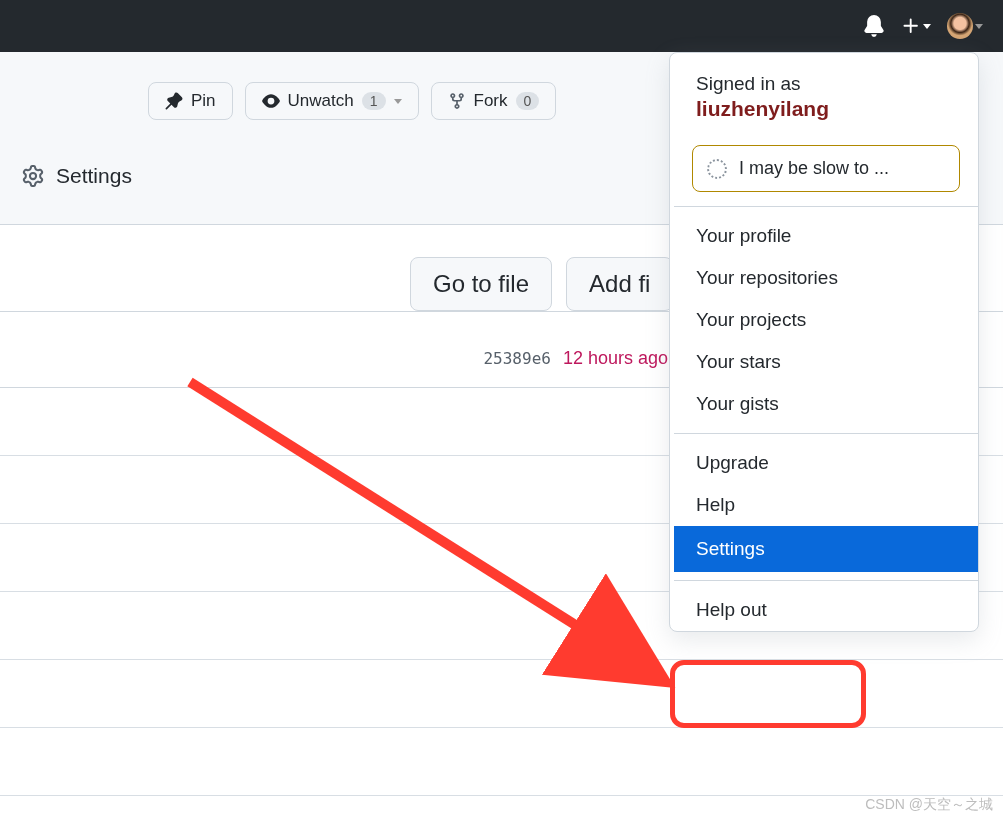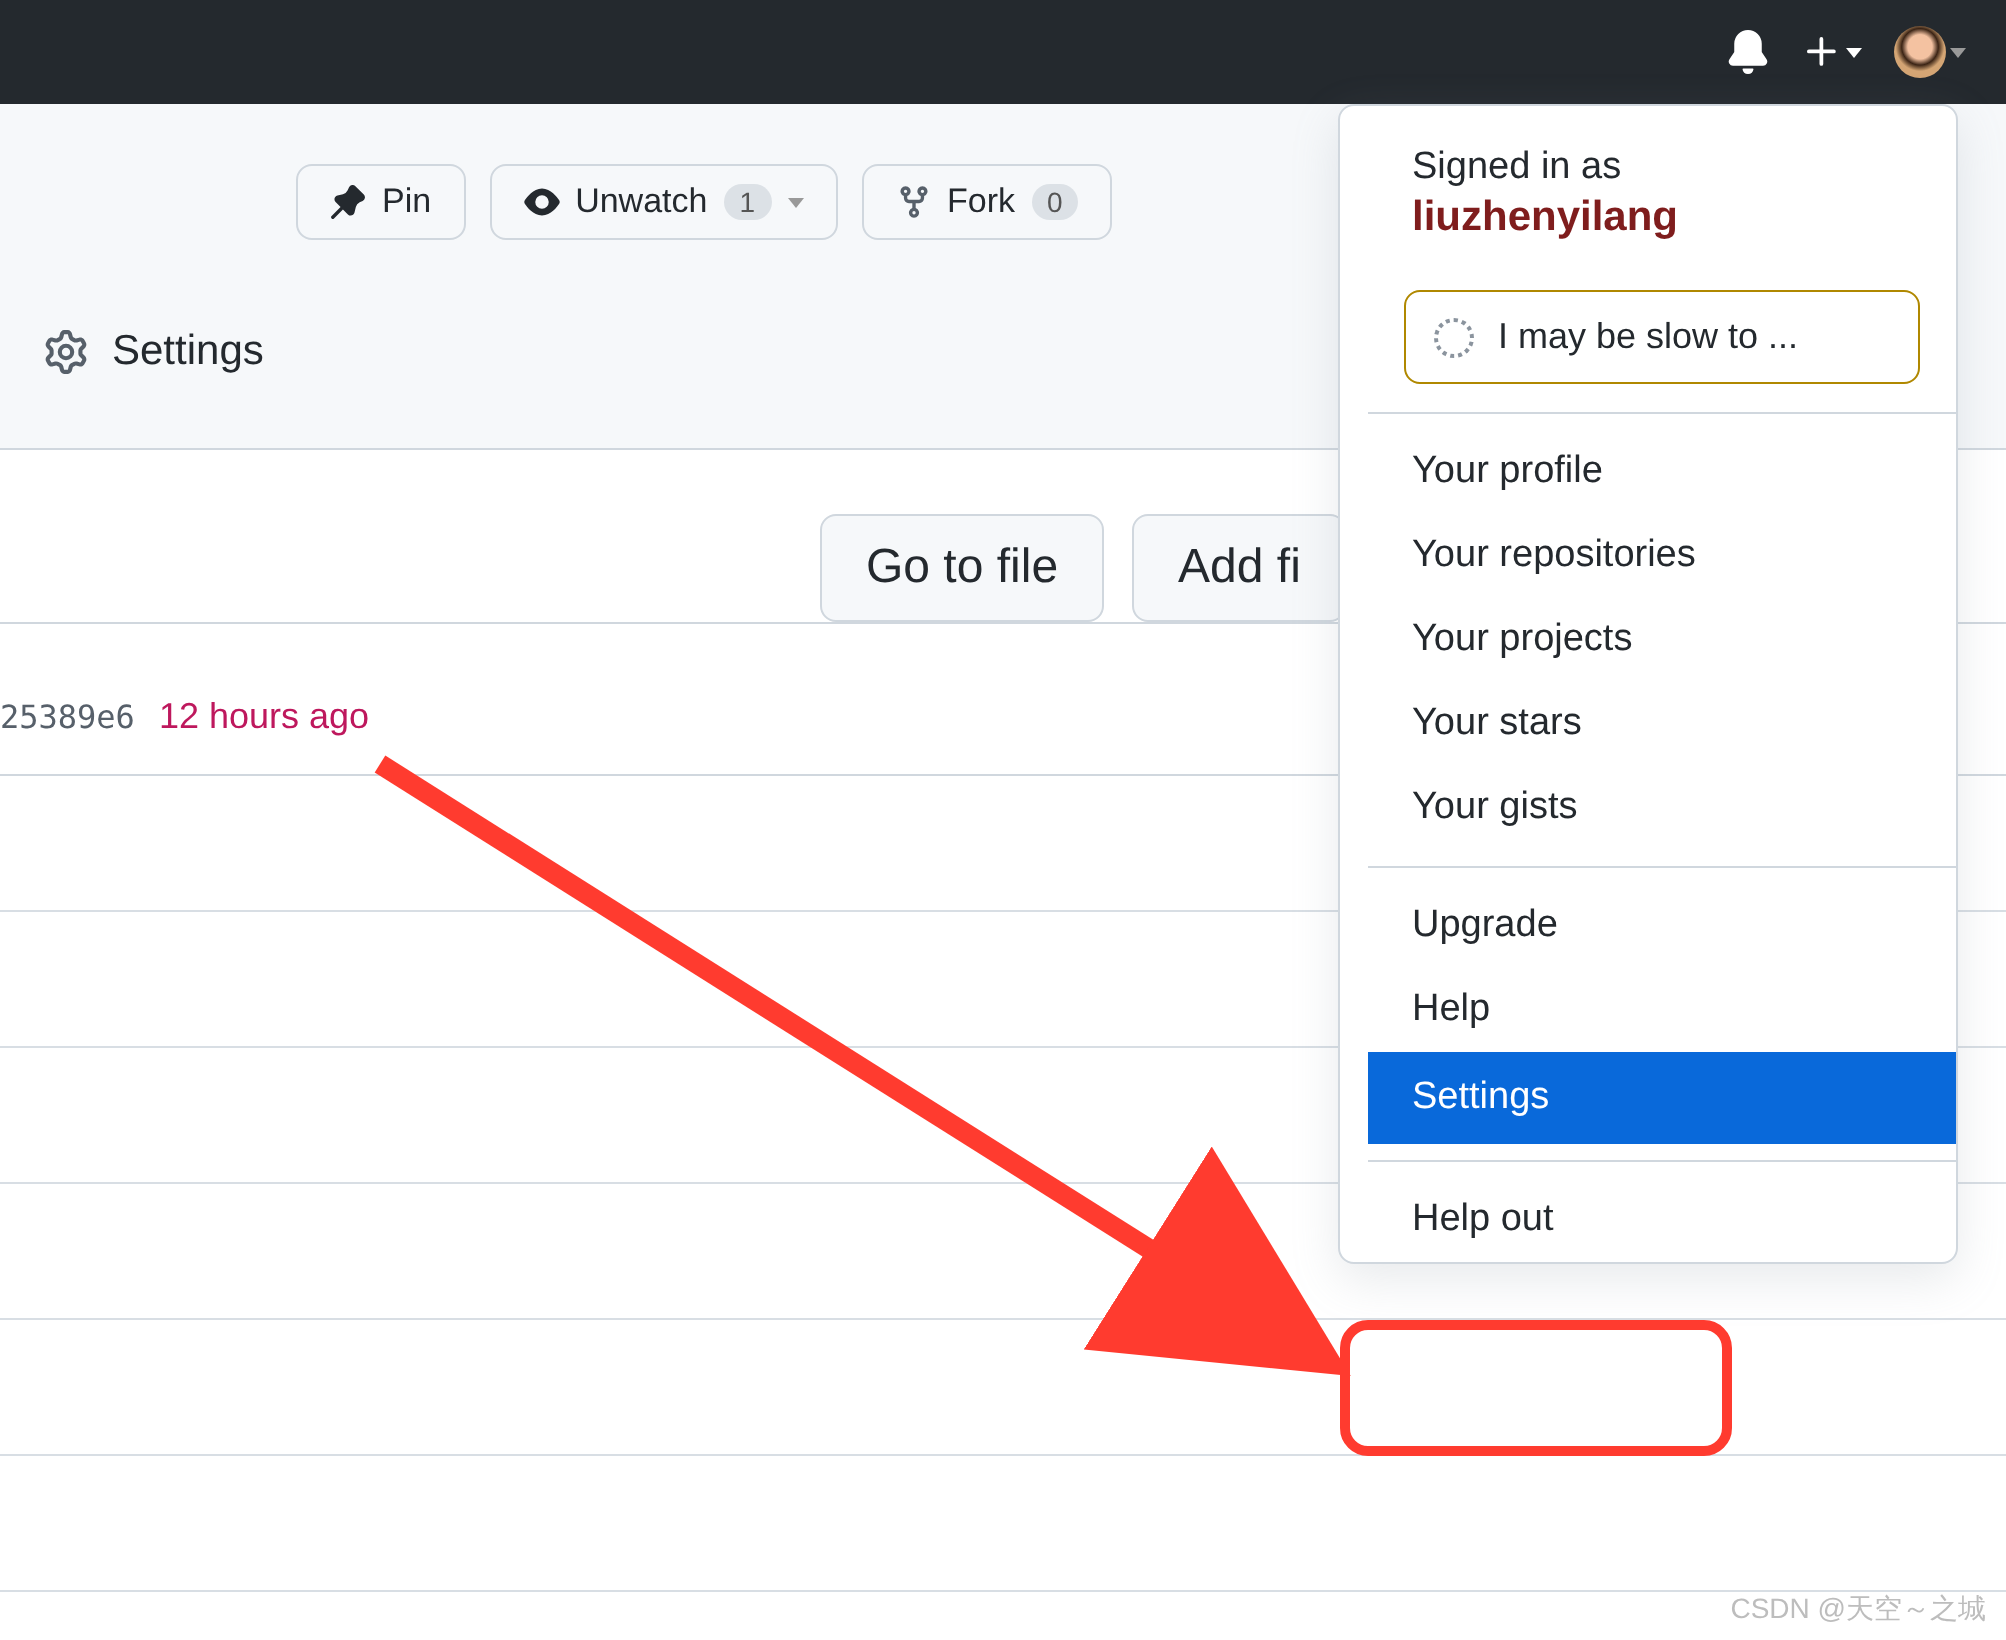--- a/index.html
+++ b/index.html
@@ -16,28 +16,28 @@
     .action-row { display: flex; gap: 12px; padding: 30px 0 0 148px; }
     .btn { background: #f6f8fa; border: 1px solid #d0d7de; border-radius: 8px; padding: 8px 16px; font-size: 17px; font-weight: 500; color: #24292e; display: flex; align-items: center; gap: 8px; cursor: pointer; }
     .count-badge { background: #dce1e6; border-radius: 10px; padding: 1px 8px; font-size: 14px; font-weight: 500; color: #555; }
     
     .settings-row { display: flex; align-items: center; gap: 12px; padding: 44px 0 16px 22px; }
     .settings-label { font-size: 21px; color: #24292e; }
     
     .content-row { display: flex; gap: 14px; padding: 32px 0 0 410px; }
     .content-btn { background: #f6f8fa; border: 1px solid #d0d7de; border-radius: 8px; padding: 12px 22px; font-size: 24px; font-weight: 500; color: #24292e; cursor: pointer; }
     
-    .commit-row { padding: 36px 0 18px 0; border-top: 1px solid #d0d7de; border-bottom: 1px solid #d0d7de; display: flex; justify-content: flex-start; gap: 12px; padding-right: 335px; align-items: baseline; }
+    .commit-row { padding: 36px 0 18px 0; border-top: 1px solid #d0d7de; border-bottom: 1px solid #d0d7de; display: flex; justify-content: flex-end; gap: 12px; padding-right: 335px; align-items: baseline; }
     .commit-hash { font-family: ui-monospace, SFMono-Regular, monospace; font-size: 16px; color: #57606a; }
     .commit-time { font-size: 18px; color: #be185d; }
     
     .file-rows { }
     .file-row { height: 68px; border-bottom: 1px solid #d8dee4; }
     
-    .dropdown { position: absolute; top: 52px; right: 24px; width: 310px; background: #fff; border: 1px solid #d0d7de; border-radius: 8px; box-shadow: 0 8px 24px rgba(140,149,159,0.2); z-index: 100; padding: 6px 0 0 14px; overflow: hidden; }
+    .dropdown { position: absolute; top: 52px; right: 24px; width: 310px; background: #fff; border: 1px solid #d0d7de; border-radius: 8px; box-shadow: 0 8px 24px rgba(140,149,159,0.2); z-index: 100; padding: 6px 0 0 4px; overflow: hidden; }
     .dd-header { padding: 14px 22px 16px 22px; }
     .dd-signed { font-size: 19px; color: #24292e; }
     .dd-user { font-size: 21px; font-weight: 700; color: #7f1d1d; margin-top: 2px; }
     .dd-status { margin: 8px 18px 14px 18px; border: 1.5px solid #b08800; border-radius: 8px; padding: 12px 14px; display: flex; align-items: flex-end; gap: 12px; cursor: pointer; }
     .dd-status-icon { width: 20px; height: 20px; border: 2px dotted #8b949e; border-radius: 50%; }
     .dd-status-text { font-size: 18px; color: #24292e; white-space: nowrap; overflow: hidden; text-overflow: ellipsis; }
     .dd-divider { height: 1px; background: #d0d7de; margin: 8px 0; }
     .dd-item { padding: 10px 22px; font-size: 19px; color: #24292e; cursor: pointer; }
     .dd-item.highlighted { background: #0969da; color: #fff; font-weight: 500; padding: 12px 22px; }
     

